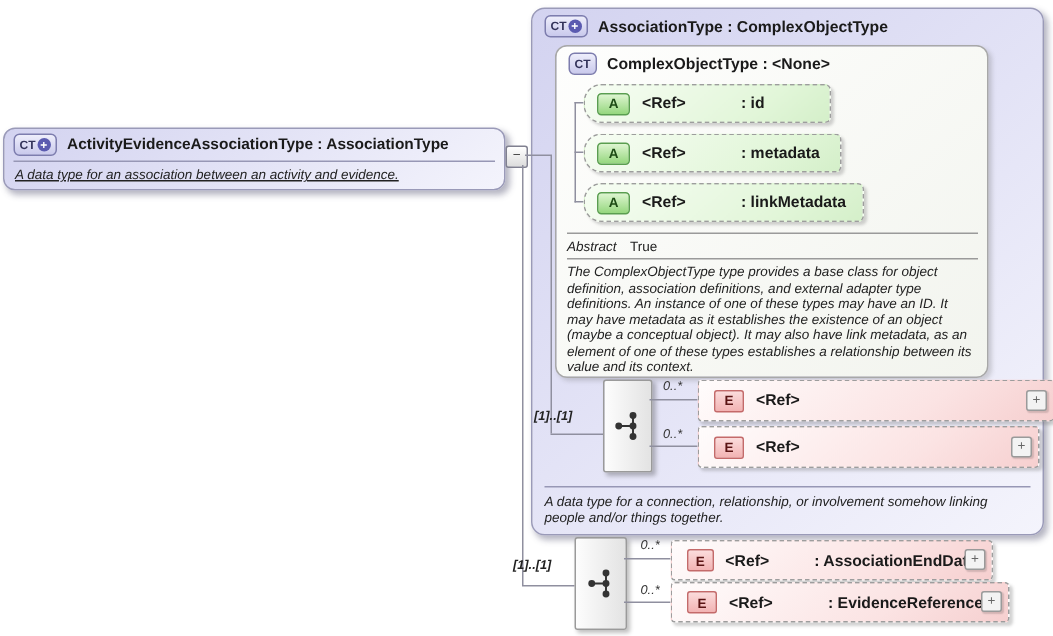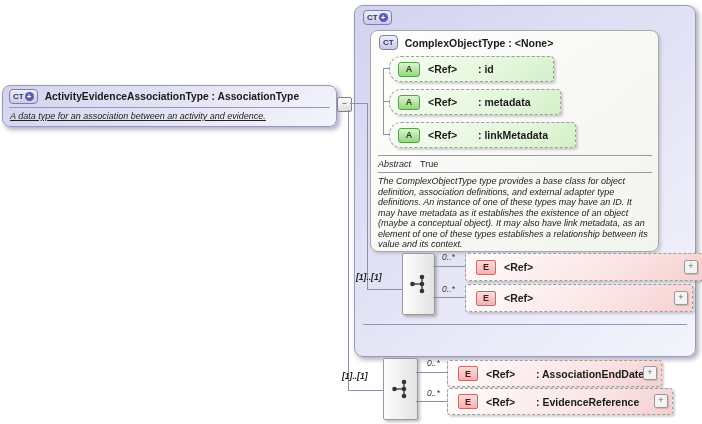--- a/index.html
+++ b/index.html
@@ -42,21 +42,21 @@
 
   
   .badge{position:absolute;display:flex;align-items:center;border:1px dashed #9d9d9d;
          font-weight:bold;font-size:10.5px;white-space:nowrap;
          box-shadow:2px 2px 2px rgba(110,110,110,.3);}
   .attr{border-radius:12px 4px 4px 12px;padding:0 8px;
         background:linear-gradient(140deg,#f7fdf4 0%,#e2f6d9 70%,#d4efc9 100%);}
   .elem{border-radius:3px;padding:0 10px;
         background:linear-gradient(140deg,#fffcfc 0%,#fbe3e3 65%,#f6cfcf 100%);}
   .badge .ref{width:50px;margin-left:8px;}
-  .badge .nm{margin-left:0;}
+  .badge .nm{margin-left:16px;}
 
   
   .seqbox{position:absolute;display:flex;align-items:center;justify-content:center;
           border:1px solid #9a9a9a;border-radius:2px;
           background:linear-gradient(to right,#fdfdfd,#e3e3e3);
           box-shadow:2px 2px 3px rgba(0,0,0,.25);}
 
   .card{position:absolute;font-size:8.5px;font-style:italic;color:#333;white-space:nowrap;}
   .card.b{font-weight:bold;color:#222;}
   .facet-label{position:absolute;font-size:9px;font-style:italic;color:#222;}
@@ -66,22 +66,24 @@
 <body>
 
 <div id="canvas">
 
   <div class="typebox lavender" style="left:354px;top:5px;width:340px;height:350px;">
     <div class="hdr" style="left:8px;top:4px;">
       <span class="ct-icon">
         <span>CT</span>
           <span class="ct-plus-dot">+</span>
       </span>
+      <span class="box-title">AssociationType : ComplexObjectType</span>
     </div>
     <div class="sep" style="left:8px;top:318px;width:324px;"></div>
+    <div class="desc" style="position:absolute;left:8px;top:323px;width:322px;">A data type for a connection, relationship, or involvement somehow linking people and/or things together.</div>
   </div>
 
   <div class="whitebox" style="position:absolute;left:370px;top:30px;width:287px;height:220px;">
     <div class="hdr" style="left:8px;top:4px;">
       <span class="ct-icon">
         <span>CT</span>
       </span>
       <span class="box-title">ComplexObjectType : &lt;None&gt;</span>
     </div>
     <div class="sep" style="left:7px;top:124px;width:274px;background:#9a9a9a;"></div>

